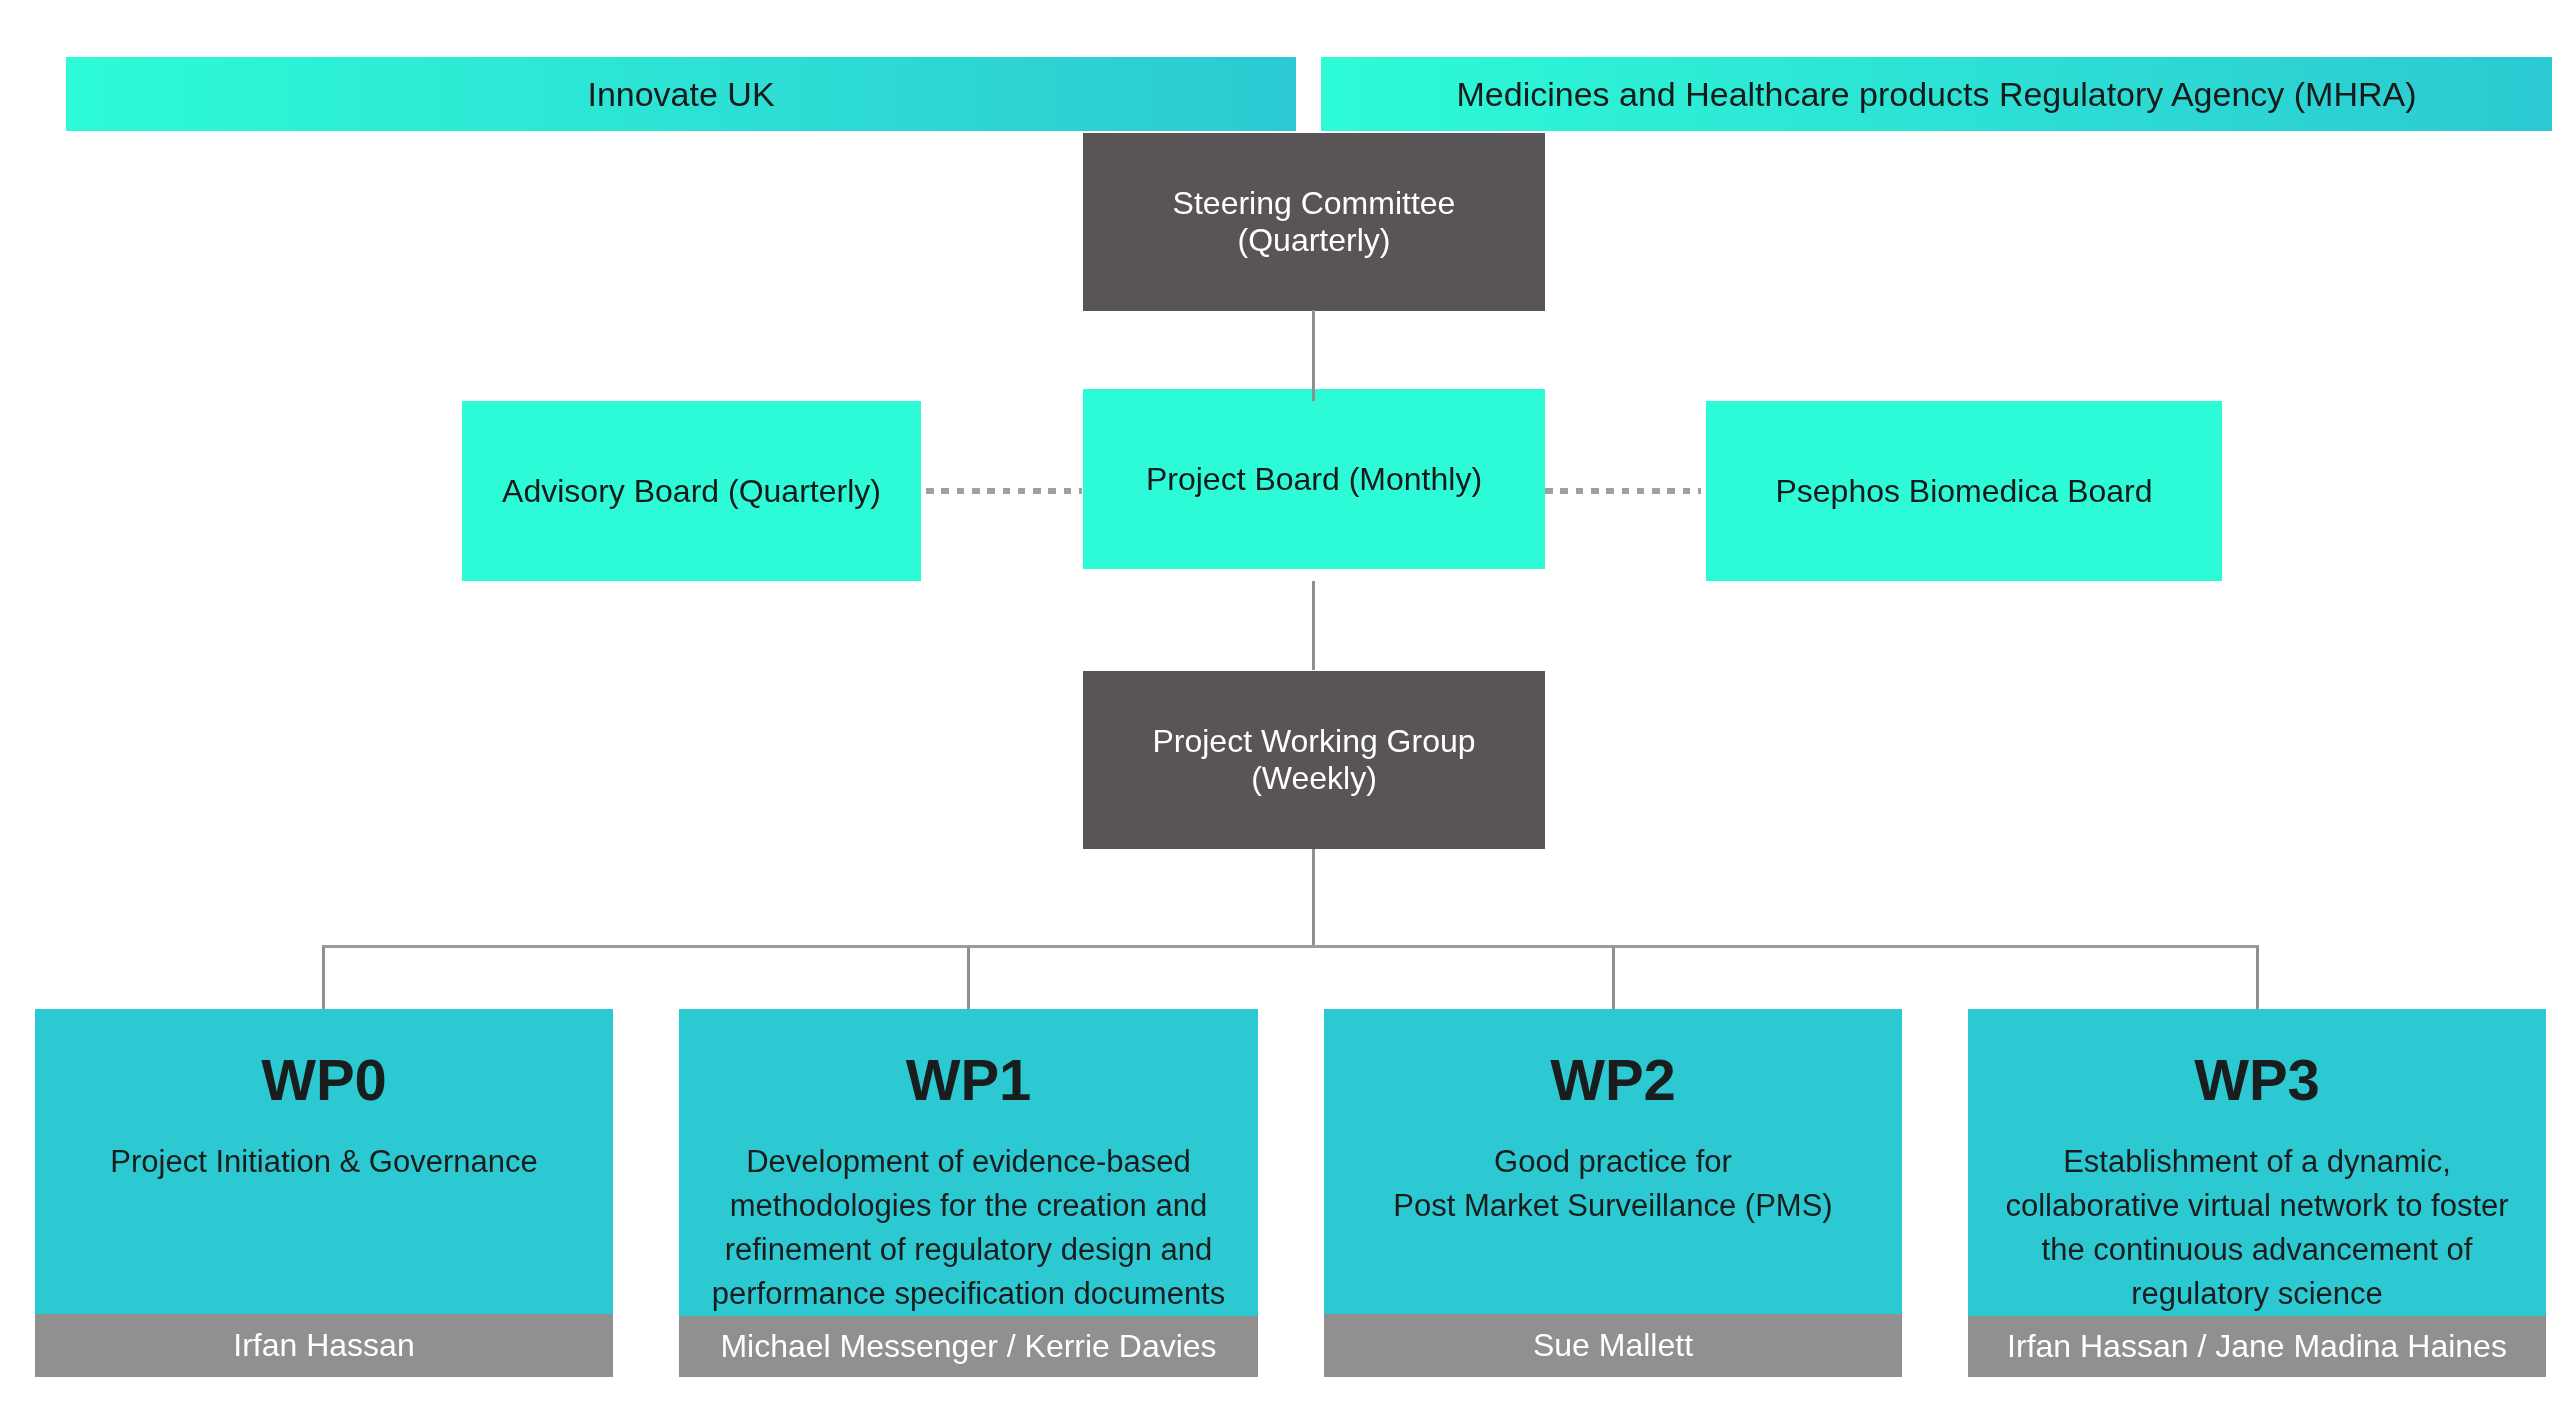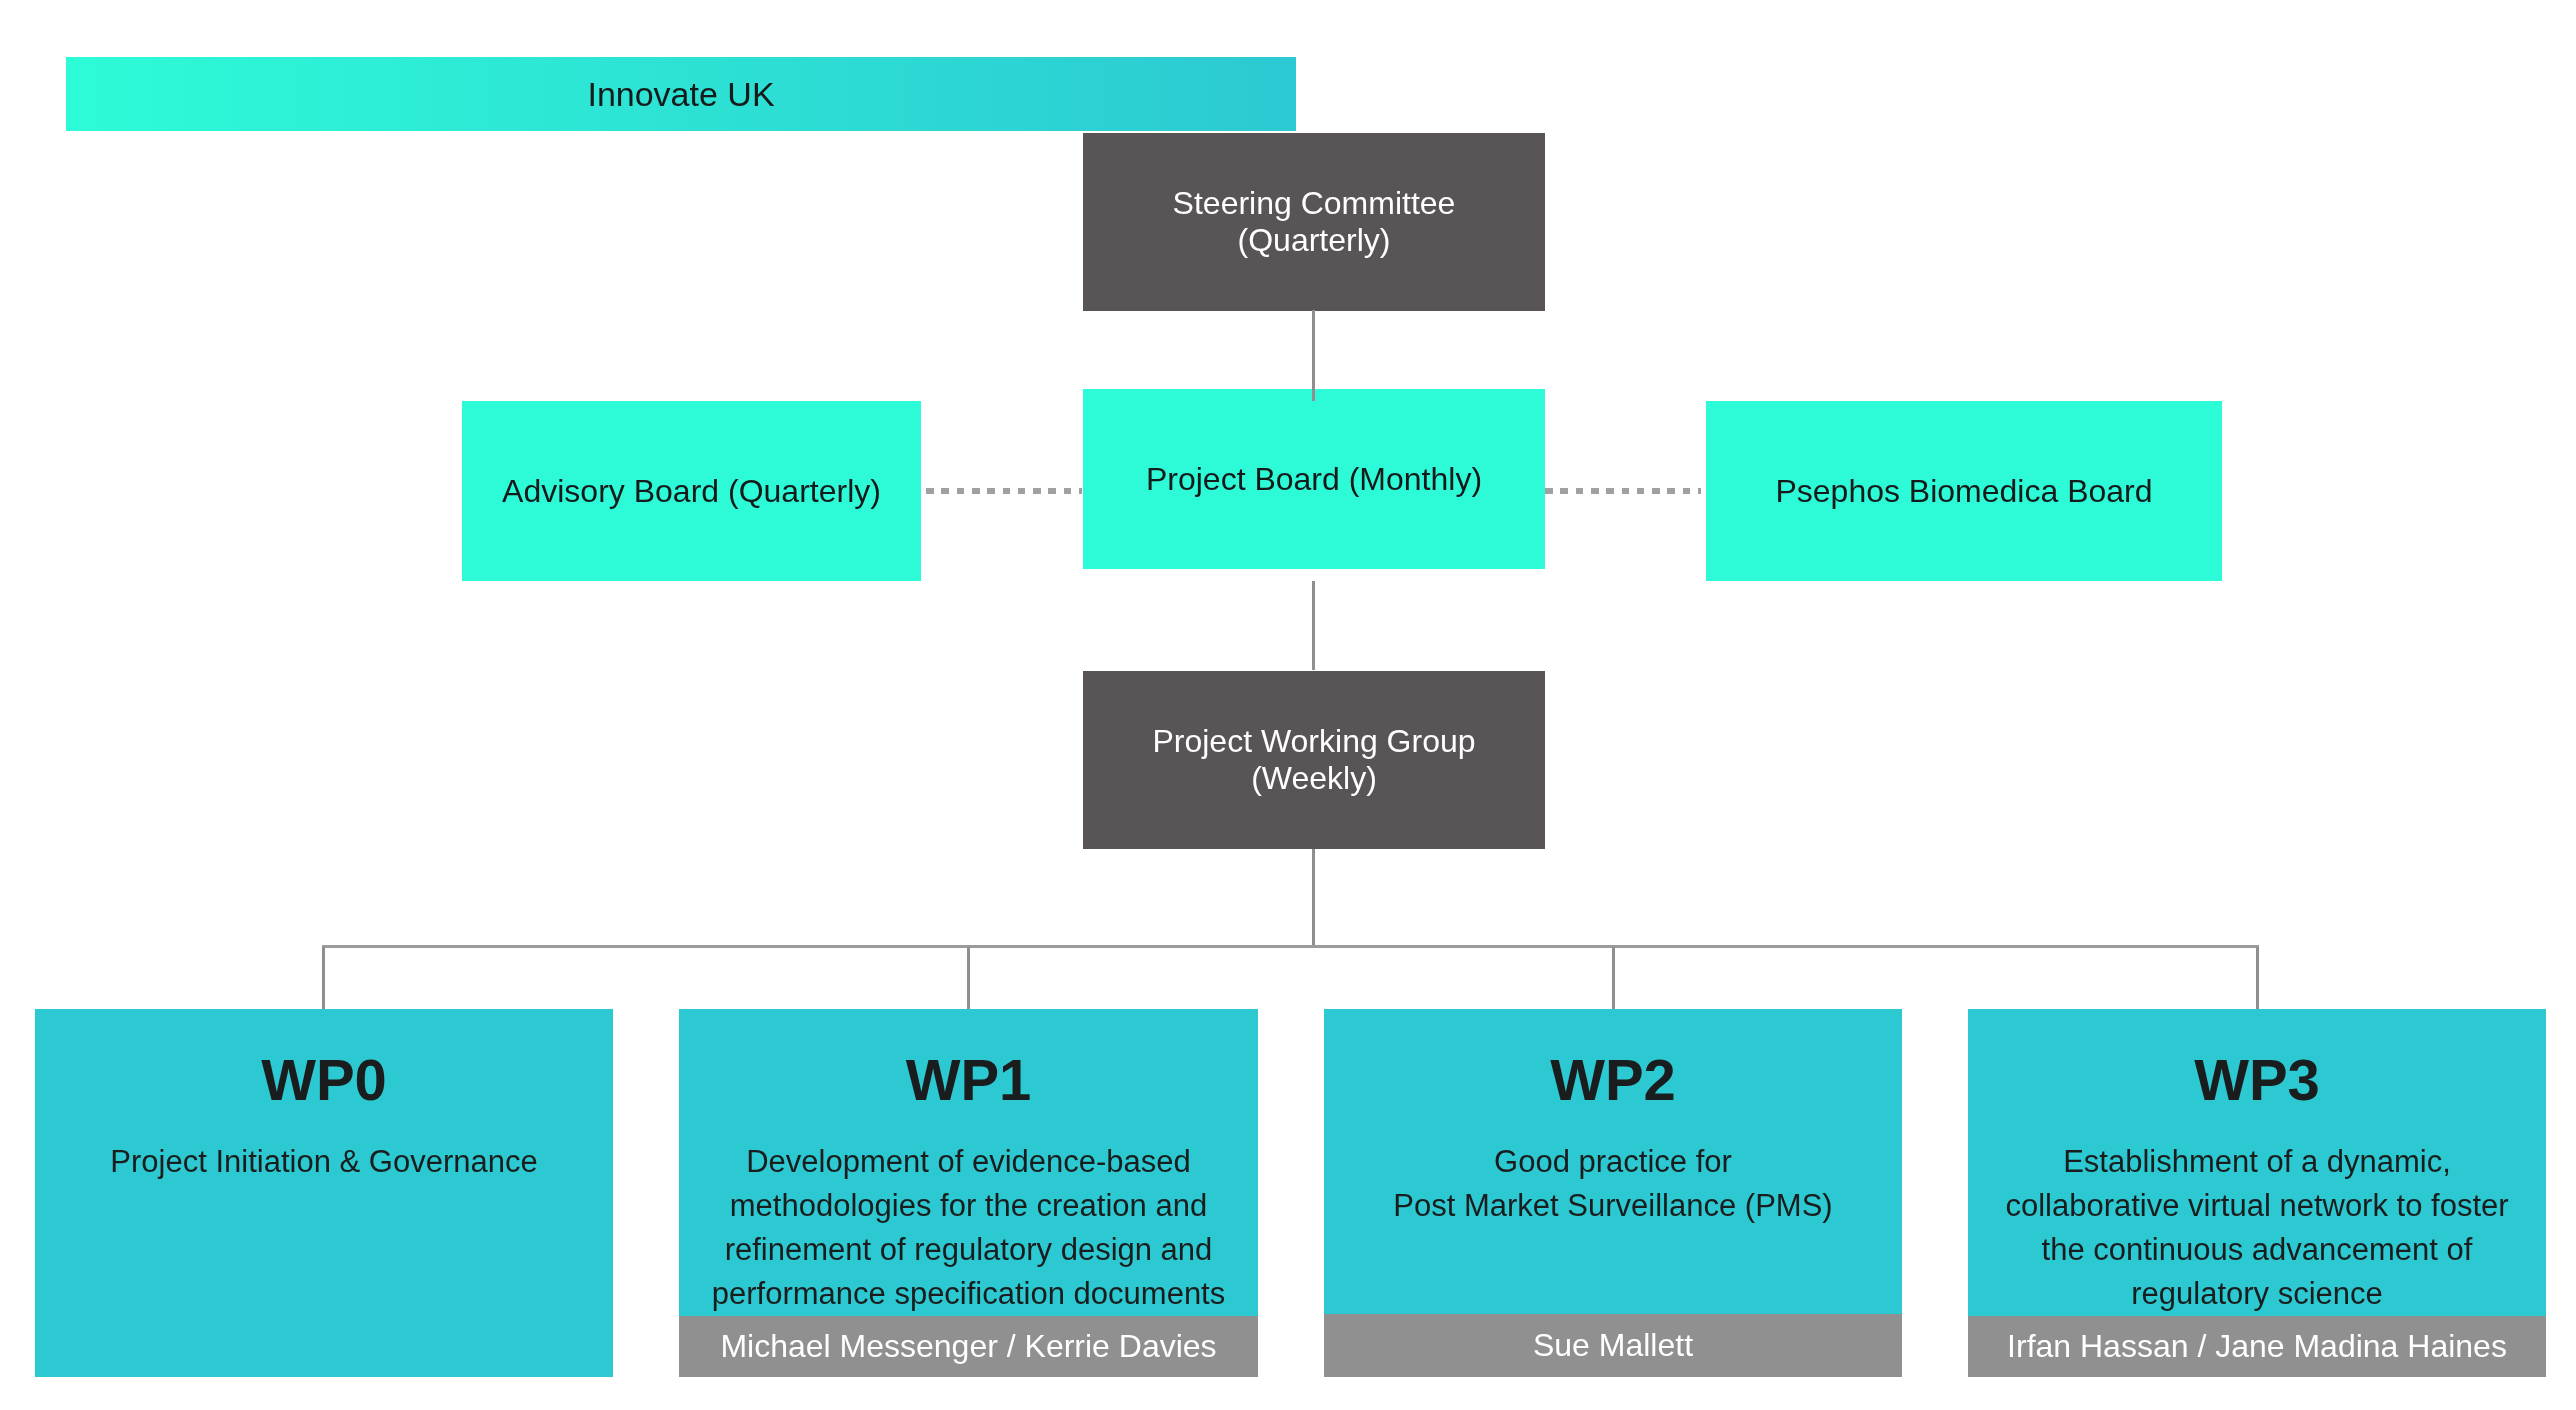--- a/index.html
+++ b/index.html
@@ -115,20 +115,21 @@
     justify-content: center;
     text-align: center;
   }
 </style>
 </head>
 <body>
 
 <div id="canvas">
 
   <div class="bar" id="bar0">Innovate UK</div>
+  <div class="bar" id="bar1">Medicines and Healthcare products Regulatory Agency (MHRA)</div>
 
   <div class="node dark" id="steering">Steering Committee (Quarterly)</div>
   <div class="node teal" id="advisory">Advisory Board (Quarterly)</div>
   <div class="node teal" id="projectboard">Project Board (Monthly)</div>
   <div class="node teal" id="psephos">Psephos Biomedica Board</div>
   <div class="node dark" id="pwg">Project Working Group (Weekly)</div>
 
   <div class="vline" id="v-steering-board"></div>
   <div class="vline" id="v-board-pwg"></div>
   <div class="vline" id="v-pwg-trunk"></div>
@@ -138,20 +139,21 @@
   <div class="vline" id="drop-wp2"></div>
   <div class="vline" id="drop-wp3"></div>
   <div class="dashline" id="dash-advisory"></div>
   <div class="dashline" id="dash-psephos"></div>
 
   <div class="wp" id="wp0">
     <div class="wp-body">
       <div class="wp-title">WP0</div>
       <div class="wp-desc">Project Initiation &amp; Governance</div>
     </div>
+    <div class="wp-footer">Irfan Hassan</div>
   </div>
 
   <div class="wp" id="wp1">
     <div class="wp-body">
       <div class="wp-title">WP1</div>
       <div class="wp-desc">Development of evidence-based
 methodologies for the creation and
 refinement of regulatory design and
 performance specification documents</div>
     </div>

